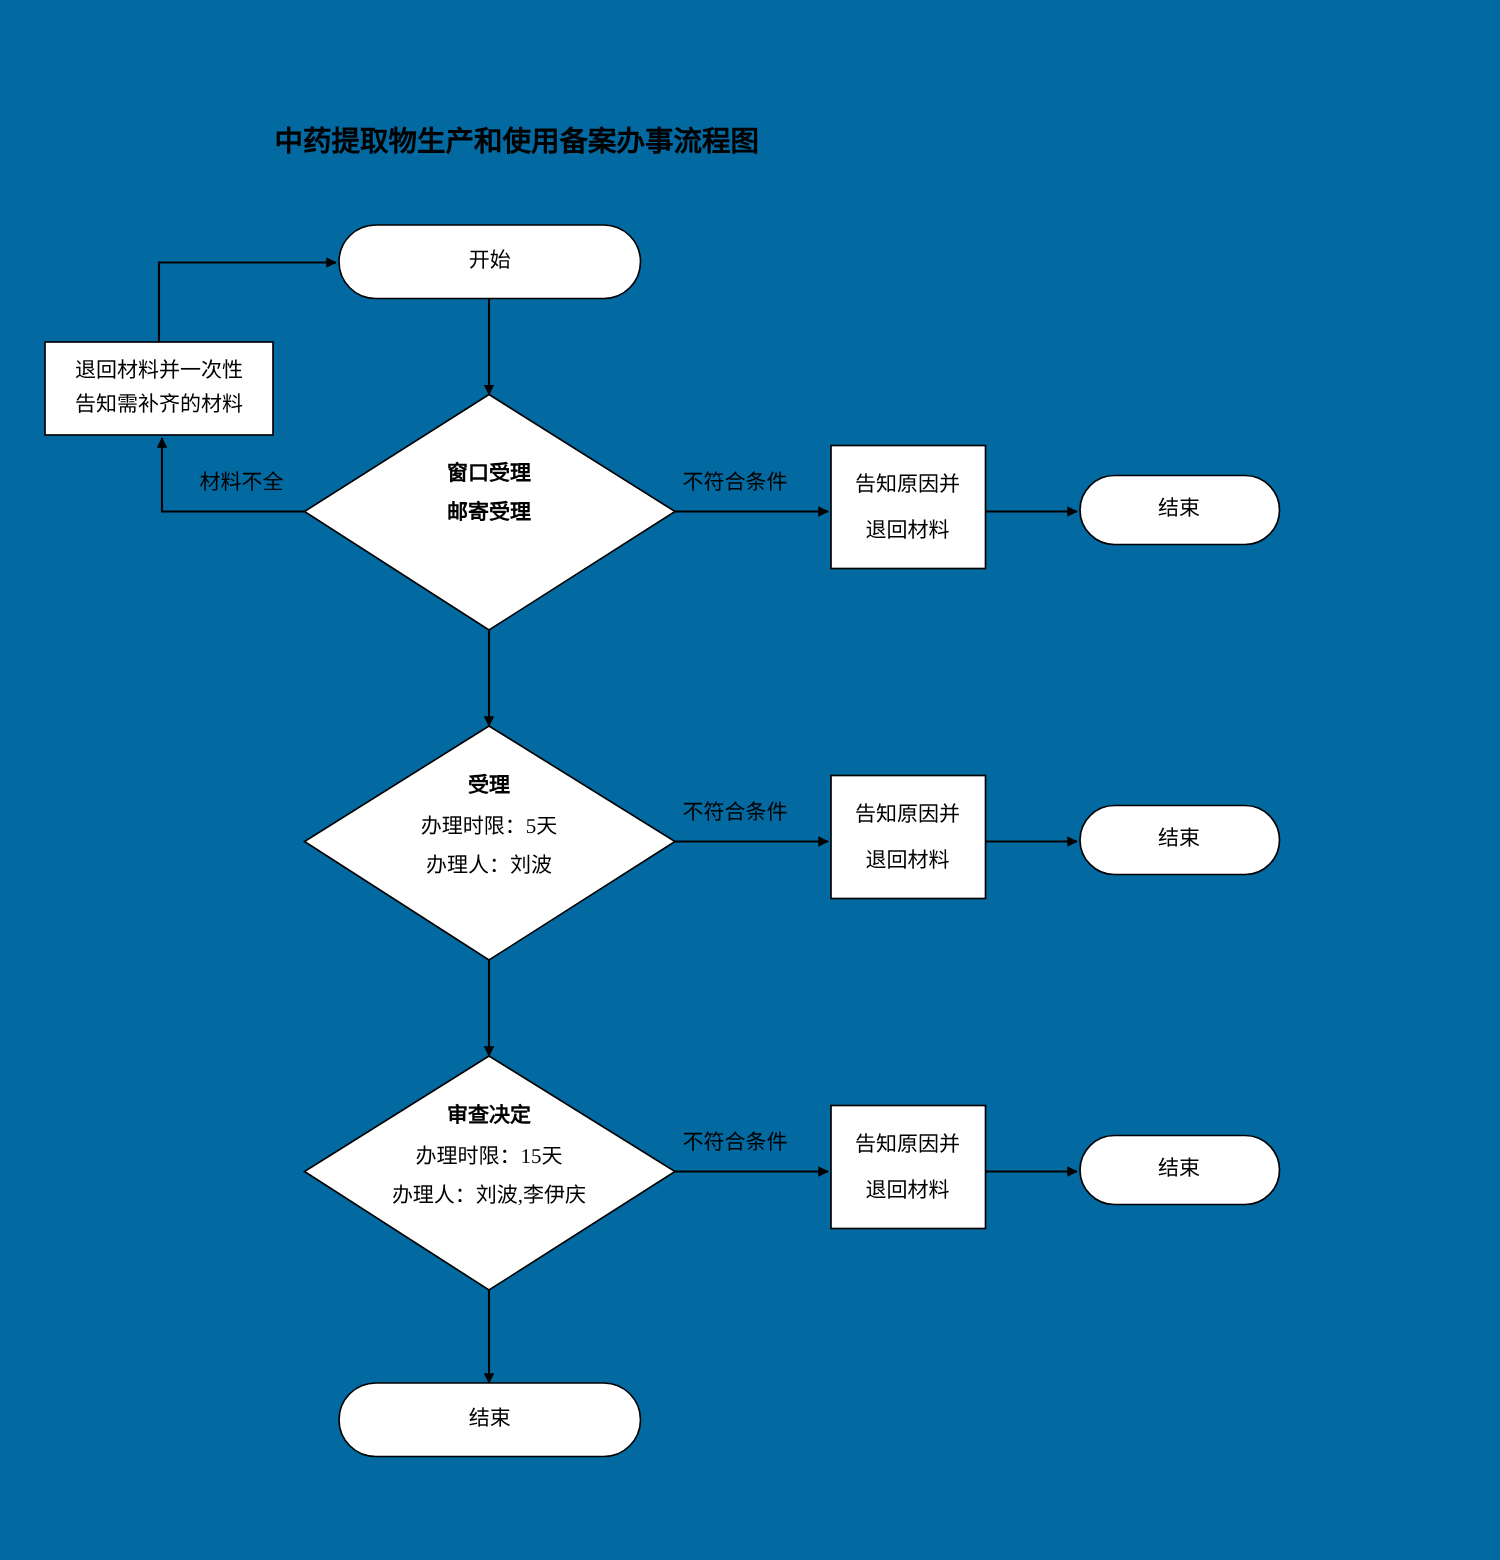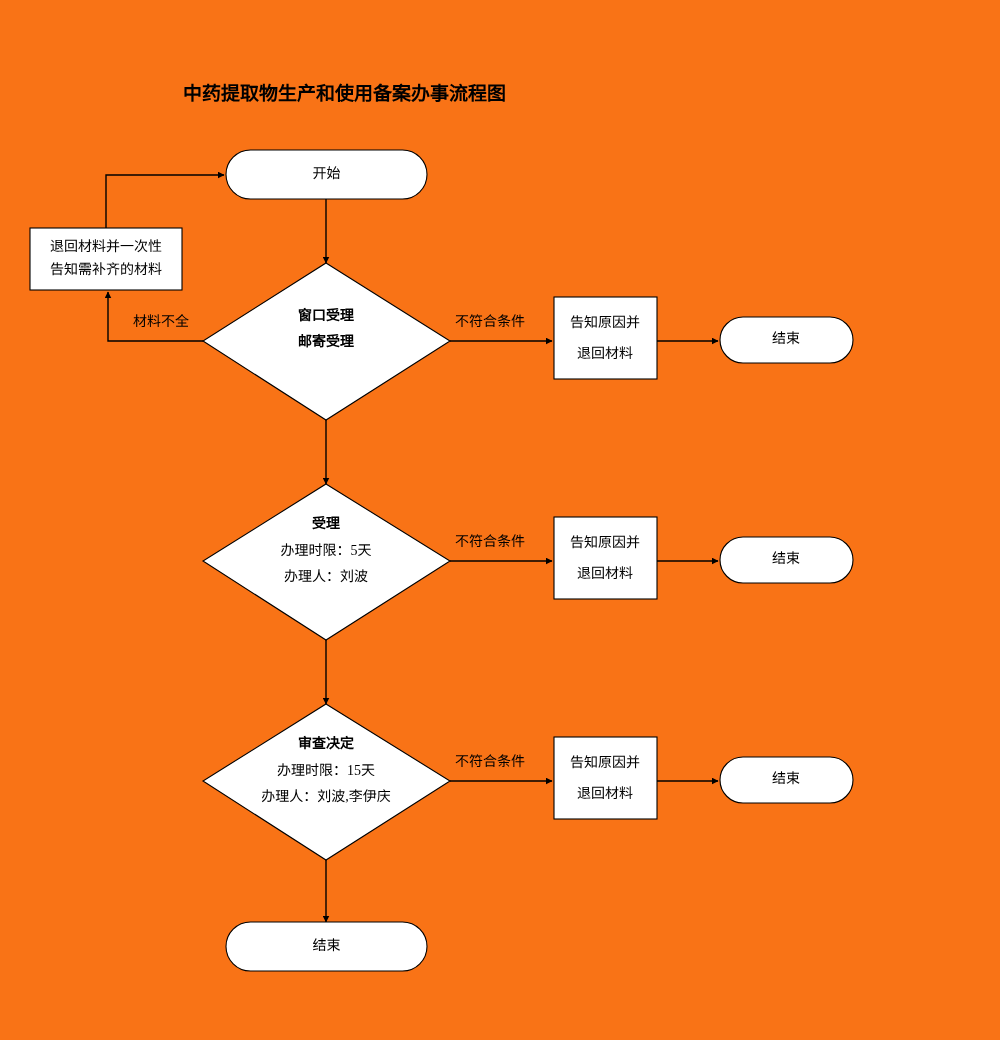--- a/index.html
+++ b/index.html
@@ -12,21 +12,21 @@
     width: 1000px;
     height: 1040px;
     font-family: "Liberation Serif", "DejaVu Serif", serif;
     color: #000000;
     overflow: hidden;
   }
   #canvas {
     position: relative;
     width: 1000px;
     height: 1040px;
-    background: #f97316;
+    background: #0369a1;
   }
   svg#flow {
     position: absolute;
     top: 0;
     left: 0;
     width: 1000px;
     height: 1040px;
     display: block;
   }
   .shape {

